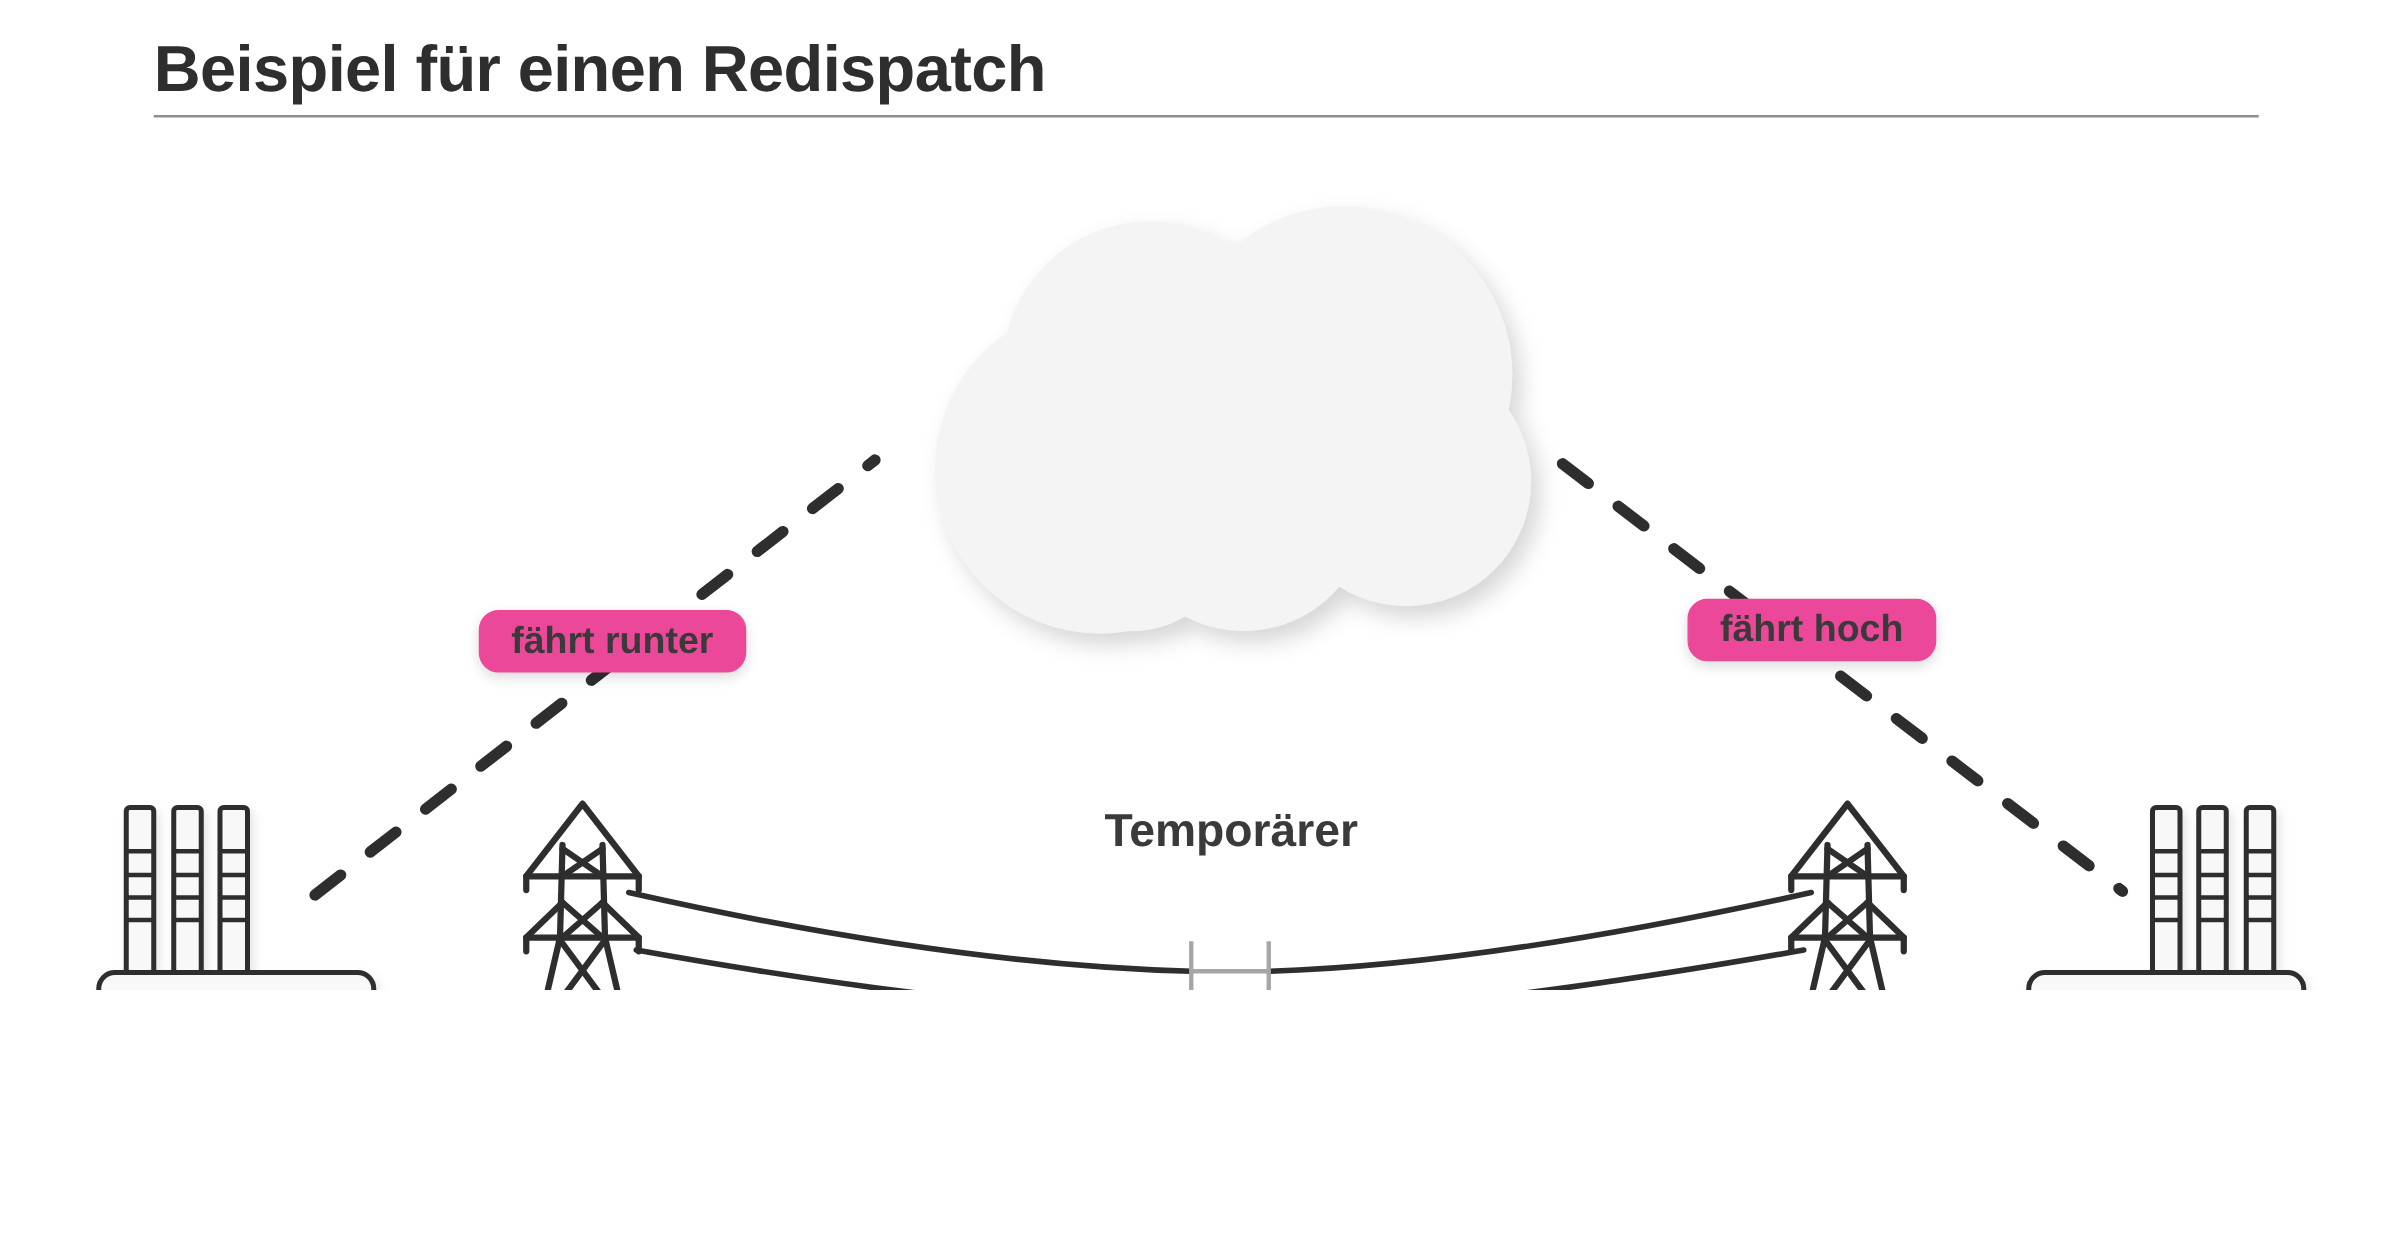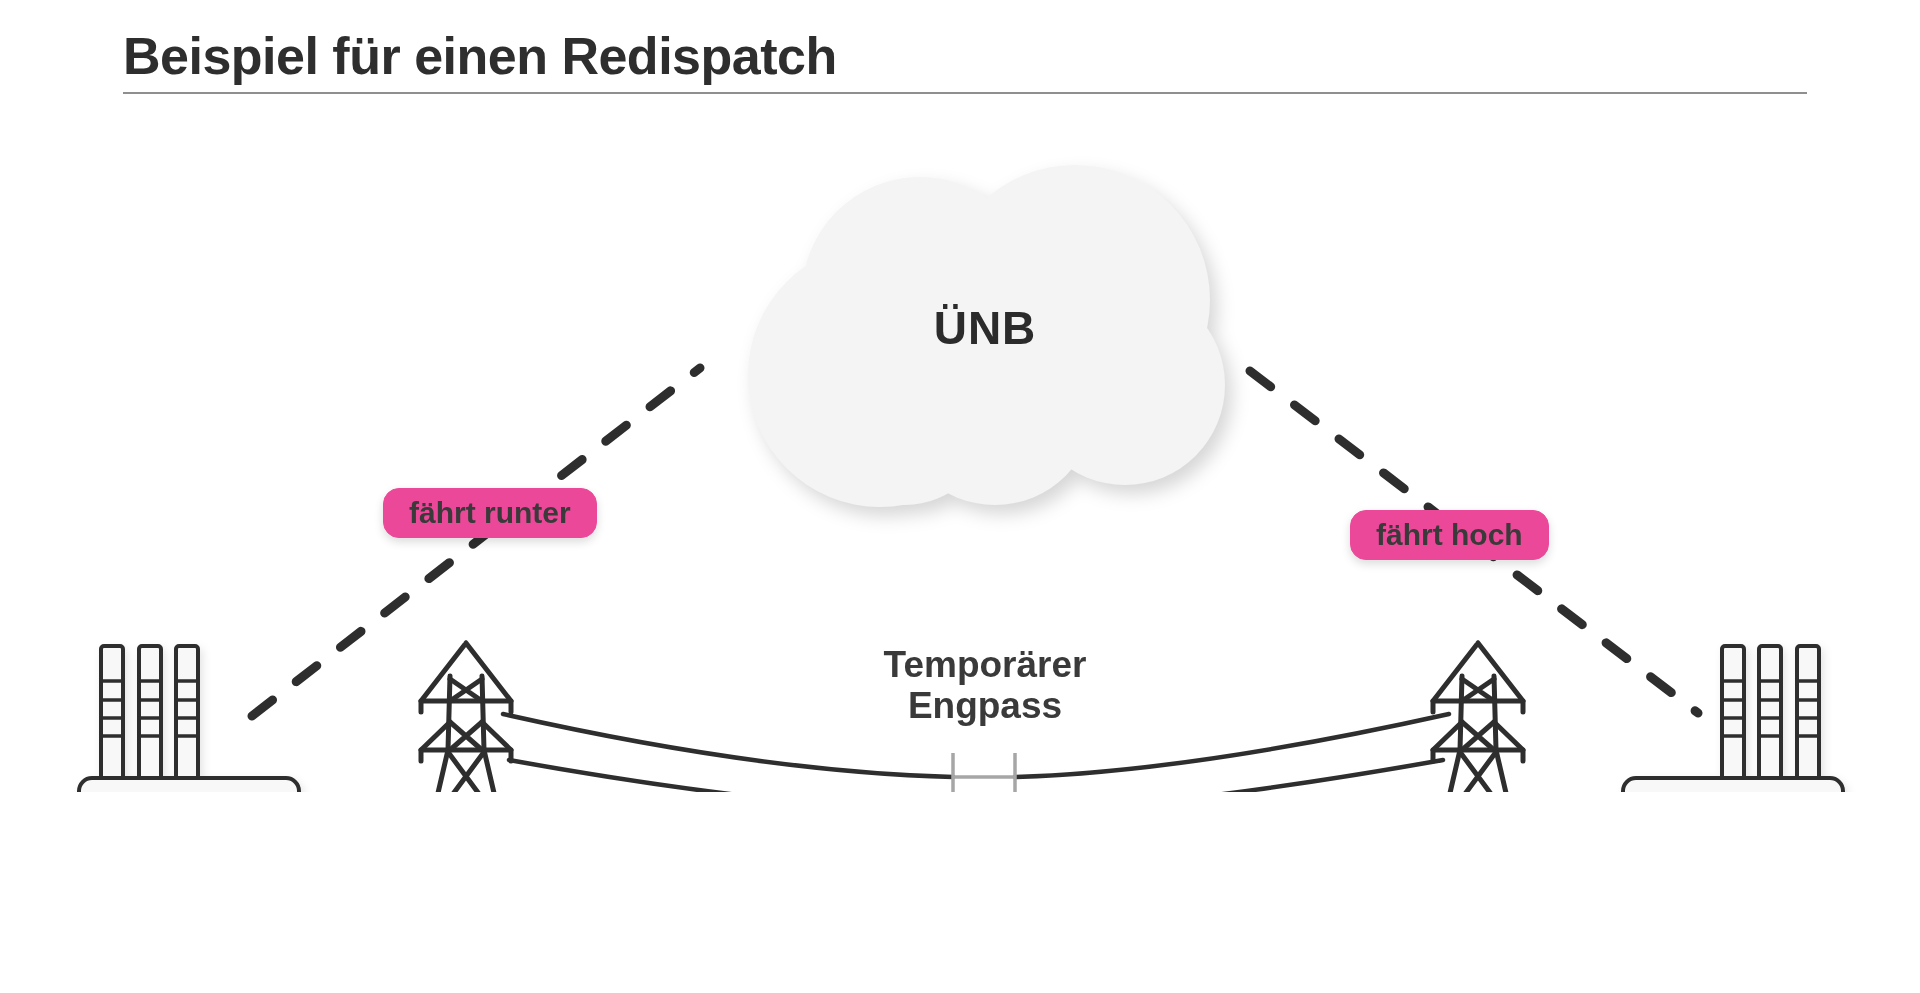--- a/index.html
+++ b/index.html
@@ -29,21 +29,21 @@
     position:absolute;left:885px;top:301px;width:200px;text-align:center;
     font-size:46px;font-weight:bold;color:#2b2b2b;letter-spacing:1px;
   }
   .pill{
     position:absolute;display:inline-flex;align-items:center;justify-content:center;
     background:#ec4899;border:1px solid #ec4899;border-radius:16px;
     padding:7px 25px;font-size:30px;font-weight:bold;color:var(--text);
     box-shadow:0 4px 10px rgba(0,0,0,0.14);white-space:nowrap;
   }
   .pill-left{left:383px;top:488px;}
-  .pill-right{left:1350px;top:510px;}
+  .pill-right{left:1350px;top:479px;}
   .bottleneck-label{
     position:absolute;left:860px;top:644px;width:250px;text-align:center;
     font-size:37px;font-weight:bold;color:var(--text);line-height:41px;
   }
   .plant-label{
     position:absolute;width:260px;text-align:center;top:830px;
     font-size:35px;font-weight:bold;color:#333333;white-space:nowrap;
   }
   .plant-label-left{left:45px;}
   .plant-label-right{left:1585px;}
@@ -127,29 +127,27 @@
       <rect class="iconfill" x="1759" y="646" width="22" height="136" rx="3"></rect>
       <rect class="iconfill" x="1797" y="646" width="22" height="136" rx="3"></rect>
       <path class="band" d="M1722 681 h22 M1759 681 h22 M1797 681 h22"></path>
       <path class="band" d="M1722 700 h22 M1759 700 h22 M1797 700 h22"></path>
       <path class="band" d="M1722 718 h22 M1759 718 h22 M1797 718 h22"></path>
       <path class="band" d="M1722 736 h22 M1759 736 h22 M1797 736 h22"></path>
       <rect class="iconfill" x="1623" y="778" width="220" height="42" rx="13" stroke-width="4.5"></rect>
     </g>
   </svg>
 
-  <div class="unb-label">ÜNB</div>
 
   <div class="pill pill-left">
     <span>fährt runter</span>
   </div>
 
   <div class="pill pill-right">
     <span>fährt hoch</span>
   </div>
 
   <div class="bottleneck-label">
     <div>Temporärer</div>
-    <div>Engpass</div>
   </div>
 
 
 </div>
 
 </body></html>

